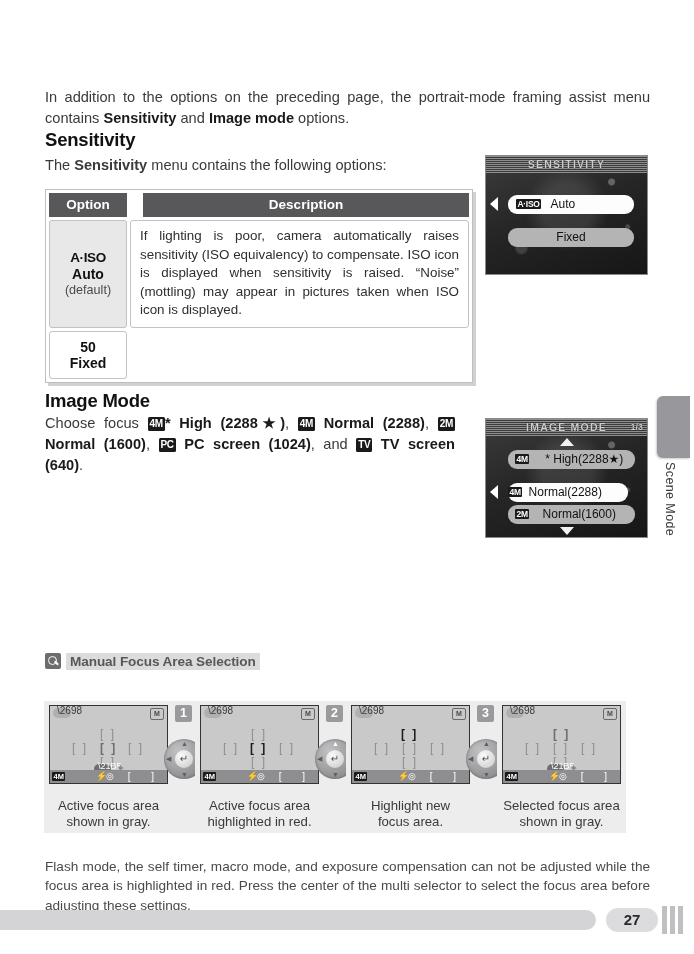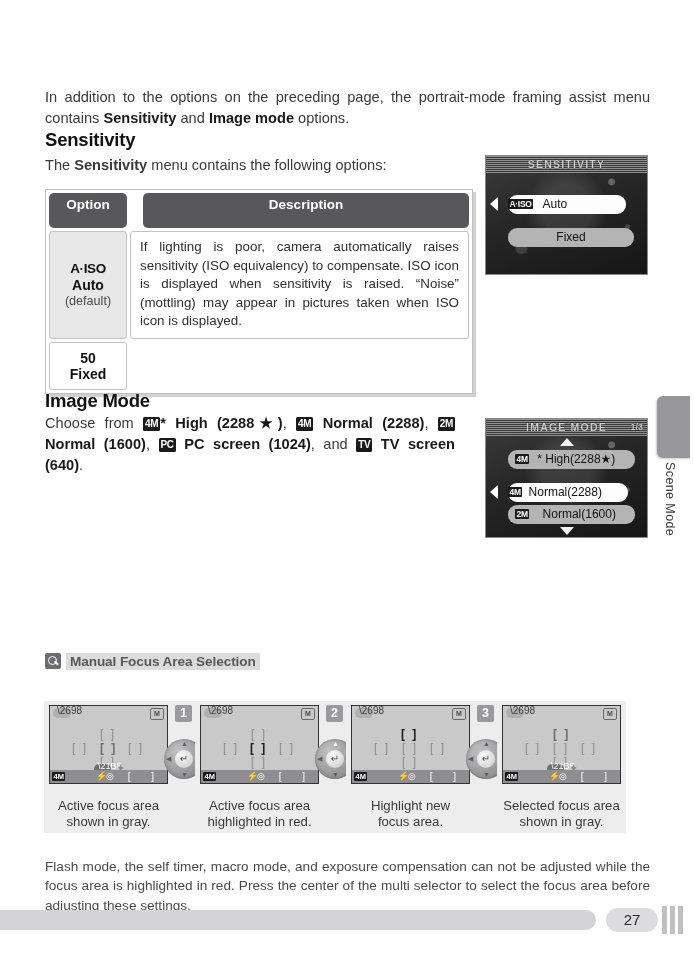--- a/index.html
+++ b/index.html
@@ -41,21 +41,21 @@
   .tbl{
     position:absolute;left:45px;top:189px;width:428px;
     box-shadow:3px 3px 0 rgba(0,0,0,.18);
     background:#fff;border:1px solid #bfbfbf;box-sizing:border-box;
     padding:3px;
   }
   .trow{display:flex;align-items:stretch;}
   .trow + .trow{margin-top:3px;}
   .th{
     background:#58585a;color:#fff;font-weight:bold;font-size:13.5px;
-    text-align:center;padding:4px 0 16px;border-radius:5px;
+    text-align:center;padding:4px 0 5px;border-radius:0;
   }
   .th.opt{width:78px;flex:0 0 78px;}
   .th.desc{flex:1;margin-left:16px;}
   .cell-opt{
     width:78px;flex:0 0 78px;border:1px solid #c3c3c3;border-radius:3px;
     display:flex;flex-direction:column;justify-content:center;align-items:center;
     text-align:center;line-height:16px;box-sizing:border-box;
   }
   .cell-opt.shaded{background:#e8e8e8;}
   .cell-opt.plain{background:#fff;}
@@ -241,21 +241,21 @@
   .wheel i.on{color:#ffffff;}
 
   
   .foot-bar{
     position:absolute;left:0px;top:910px;width:596px;height:20px;
     background:#d4d4d6;border-radius:0 10px 10px 0;
   }
   .foot-pg{
     position:absolute;left:606px;top:908px;width:52px;height:24px;
     background:#dcdcde;border-radius:12px;color:#2a2a2c;
-    font-size:15px;font-weight:normal;text-align:center;line-height:24px;
+    font-size:15px;font-weight:bold;text-align:center;line-height:24px;
   }
   .foot-ticks{position:absolute;left:662px;top:906px;width:32px;height:28px;}
   .foot-ticks span{
     position:absolute;top:0;width:5px;height:28px;background:#c0c0c2;
   }
 </style>
 </head>
 <body>
 
 <div class="page">
@@ -287,45 +287,45 @@
         <div class="opt-b">50</div>
         <div class="opt-b">Fixed</div>
       </div>
     </div>
   </div>
 
   <div class="lcd" id="lcd-sens">
     <div class="lcd-bg"></div>
     <div class="lcd-title">SENSITIVITY</div>
     <div class="cursor" style="left:4px;top:41px;"></div>
-    <div class="mrow sel" style="top:39px;text-align:left;padding-left:0;width:118px;">
+    <div class="mrow sel" style="top:39px;text-align:left;padding-left:8px;width:118px;">
       <span class="miniic" style="background:#1a1a1a;">A·ISO</span>
       <span style="margin-left:6px;">Auto</span>
     </div>
     <div class="mrow un" style="top:72px;">
       <span>Fixed</span>
     </div>
   </div>
 
   <h2 class="sec" id="im-h">Image Mode</h2>
   <div class="sub" id="im-sub">
-    <span>Choose from </span><span class="mic">4M</span><b>*</b><b> High (2288★)</b><span>, </span><span class="mic">4M</span><b> Normal (2288)</b><span>, </span><span class="mic">2M</span><b> Normal (1600)</b><span>, </span><span class="mic">PC</span><b> PC screen (1024)</b><span>, and </span><span class="mic">TV</span><b> TV screen (640)</b><span>.</span>
+    <span>Choose focus </span><span class="mic">4M</span><b>*</b><b> High (2288★)</b><span>, </span><span class="mic">4M</span><b> Normal (2288)</b><span>, </span><span class="mic">2M</span><b> Normal (1600)</b><span>, </span><span class="mic">PC</span><b> PC screen (1024)</b><span>, and </span><span class="mic">TV</span><b> TV screen (640)</b><span>.</span>
   </div>
 
   <div class="lcd" id="lcd-im">
     <div class="lcd-bg"></div>
     <div class="lcd-title">
       <span>IMAGE MODE</span>
       <span class="pg">1/3</span>
     </div>
     <div class="arrow-up" style="top:19px;"></div>
     <div class="cursor" style="left:4px;top:66px;"></div>
 
     <div class="mrow un" style="top:31px;text-align:left;padding-left:7px;width:120px;">
-      <span class="miniic">4M</span><span style="margin-left:8px;">* High(2288★)</span>
+      <span class="miniic">4M</span><span style="margin-left:16px;">* High(2288★)</span>
     </div>
     <div class="mrow sel" style="top:64px;text-align:left;width:120px;">
       <span class="miniic">4M</span><span style="margin-left:3px;"> Normal(2288)</span>
     </div>
     <div class="mrow un" style="top:86px;text-align:left;padding-left:7px;width:120px;">
       <span class="miniic">2M</span><span style="margin-left:10px;"> Normal(1600)</span>
     </div>
     <div class="arrow-dn" style="top:108px;"></div>
   </div>
 

